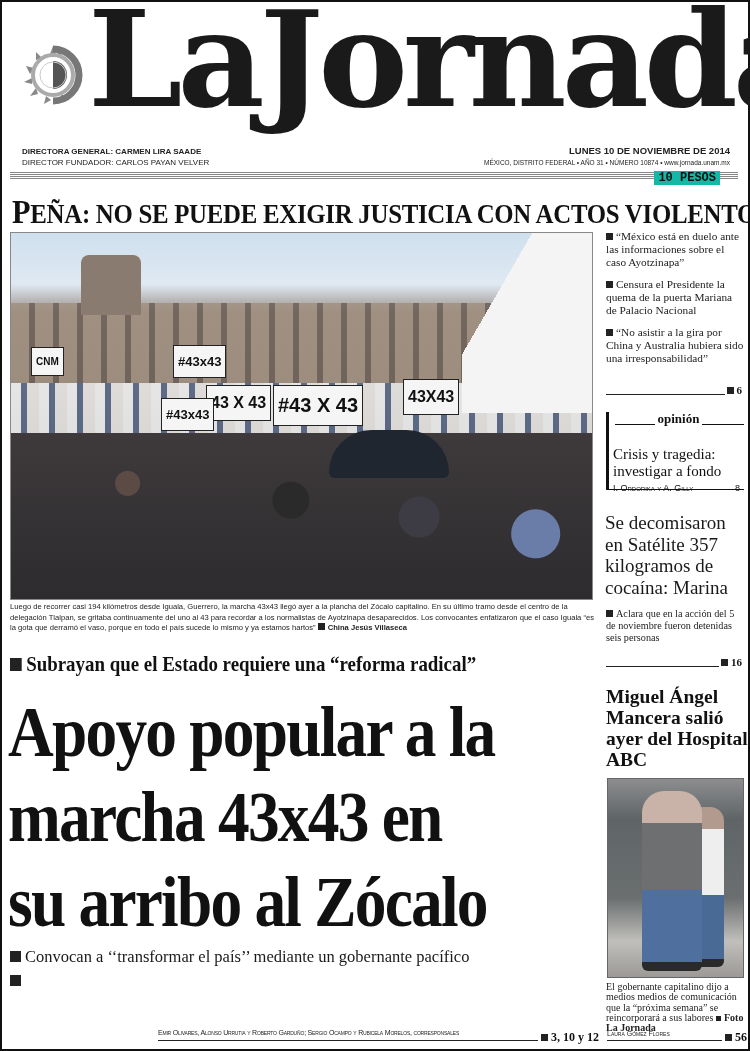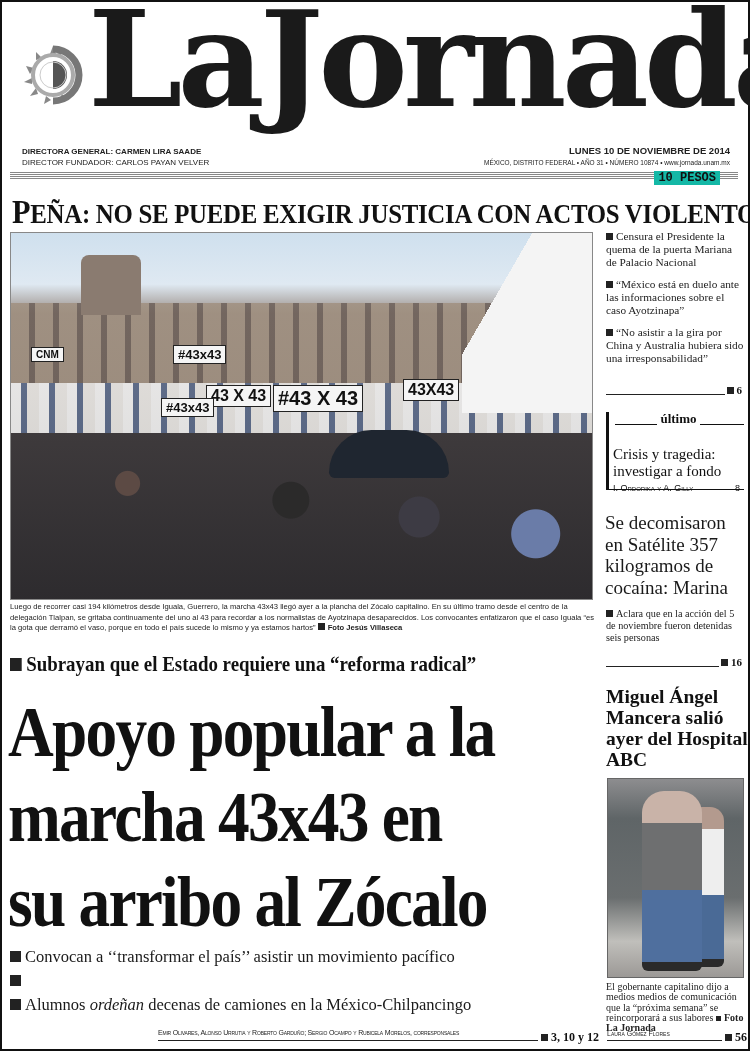--- a/index.html
+++ b/index.html
@@ -26,21 +26,21 @@
 
   
   .main-photo { position: absolute; left: 10px; top: 232px; width: 583px; height: 368px; overflow: hidden; border: 1px solid #888;
     background: linear-gradient(to bottom, #cfe0ee 0%, #dfe9f2 14%, #9a8f88 22%, #8a7f78 40%, #4a4544 58%, #3a3536 75%, #2c2a2d 100%); }
   .main-photo .building { position: absolute; left: 0; top: 70px; width: 480px; height: 80px; background: repeating-linear-gradient(to right, #a09080 0 18px, #6c5f58 18px 24px); opacity: .85; }
   .main-photo .dome { position: absolute; left: 70px; top: 22px; width: 60px; height: 60px; background: #8a7b70; border-radius: 8px 8px 0 0; }
   .main-photo .stage { position: absolute; left: 0; top: 150px; width: 583px; height: 50px; background: repeating-linear-gradient(to right, #f1f1f1 0 10px, #5a6a8a 10px 16px, #e8e6e3 16px 28px); opacity: .9; }
   .main-photo .crowd { position: absolute; left: 0; top: 200px; width: 583px; height: 168px; background: radial-gradient(circle at 20% 30%, #5c4a44 0 12px, transparent 13px), radial-gradient(circle at 48% 40%, #2b2a2a 0 18px, transparent 19px), radial-gradient(circle at 70% 50%, #3d3b44 0 20px, transparent 21px), radial-gradient(circle at 90% 60%, #6a7ca8 0 24px, transparent 25px), linear-gradient(#3e3a3c, #2d2b2e); }
   .main-photo .umbrella { position: absolute; left: 318px; top: 197px; width: 120px; height: 48px; background: #1f2630; border-radius: 60px 60px 8px 8px; }
   .main-photo .flag { position: absolute; right: 0; top: 0; width: 130px; height: 180px; background: linear-gradient(120deg, transparent 30%, #f4f4f4 30%); }
-  .main-photo .sign { position: absolute; background: #f5f5f5; color: #111; font-family: "Liberation Sans", sans-serif; font-weight: bold; font-size: 13px; padding: 1px 4px; border: 1px solid #222; }
+  .main-photo .sign { position: absolute; background: #f5f5f5; color: #111; font-family: "Liberation Sans", sans-serif; font-weight: bold; font-size: 13px; padding: 8px 4px; border: 1px solid #222; }
 
   .photo-caption { position: absolute; left: 10px; top: 602px; width: 585px; font-family: "Liberation Sans", sans-serif; font-size: 7.6px; line-height: 10.5px; color: #222; }
   .photo-caption b { font-weight: bold; }
 
   
   .side-bullets { position: absolute; left: 606px; top: 230px; width: 138px; font-size: 11.3px; line-height: 13px; color: #222; }
   .side-bullets .item { margin-bottom: 9px; }
   .sq { display: inline-block; width: 7px; height: 7px; background: #222; margin-right: 3px; vertical-align: 0; }
   .page-ref-line { position: absolute; left: 606px; top: 385px; width: 136px; border-bottom: 1px solid #222; height: 10px; }
   .page-ref { position: absolute; right: 8px; top: 384px; font-size: 11px; font-weight: bold; background: #fff; padding-left: 2px; }
@@ -130,55 +130,54 @@
   <div class="flag"></div>
   <div class="sign" style="left:162px;top:112px;">#43x43</div>
   <div class="sign" style="left:195px;top:152px;font-size:16px;">43 X 43</div>
   <div class="sign" style="left:262px;top:152px;font-size:20px;">#43 X 43</div>
   <div class="sign" style="left:150px;top:165px;">#43x43</div>
   <div class="sign" style="left:392px;top:146px;font-size:16px;">43X43</div>
   <div class="sign" style="left:20px;top:114px;font-size:10px;">CNM</div>
 </div>
 <div class="photo-caption">
   <span>Luego de recorrer casi 194 kilómetros desde Iguala, Guerrero, la marcha 43x43 llegó ayer a la plancha del Zócalo capitalino. En su último tramo desde el centro de la delegación Tlalpan, se gritaba continuamente del uno al 43 para recordar a los normalistas de Ayotzinapa desaparecidos. Los convocantes enfatizaron que el caso Iguala “es la gota que derramó el vaso, porque en todo el país sucede lo mismo y ya estamos hartos”</span>
-  <span class="sq"></span><b>Foto Jesús Villaseca</b>
+  <span class="sq"></span><b>China Jesús Villaseca</b>
 </div>
 
 <div class="side-bullets">
+  <div class="item"><span class="sq"></span><span>“México está en duelo ante las informaciones sobre el caso Ayotzinapa”</span></div>
   <div class="item"><span class="sq"></span><span>Censura el Presidente la quema de la puerta Mariana de Palacio Nacional</span></div>
-  <div class="item"><span class="sq"></span><span>“México está en duelo ante las informaciones sobre el caso Ayotzinapa”</span></div>
   <div class="item"><span class="sq"></span><span>“No asistir a la gira por China y Australia hubiera sido una irresponsabilidad”</span></div>
 </div>
 <div class="page-ref-line"></div>
 <div class="page-ref"><span class="sq"></span><span>6</span></div>
 
 <div class="opinion">
-  <div class="label"><span>último</span></div>
+  <div class="label"><span>opinión</span></div>
   <div class="title">Crisis y tragedia: investigar a fondo</div>
   <div class="author">
     <span>I. Ordorika y A. Gilly</span>
     <span>8</span>
   </div>
 </div>
 
 <div class="coke-head">Se decomisaron en Satélite 357 kilogramos de cocaína: Marina</div>
 <div class="coke-deck"><span class="sq"></span><span>Aclara que en la acción del 5 de noviembre fueron detenidas seis personas</span></div>
 <div class="coke-ref-line"></div>
 <div class="coke-ref"><span class="sq"></span><span>16</span></div>
 
 <div class="subdeck"><span class="sq"></span><span>Subrayan que el Estado requiere una “reforma radical”</span></div>
 <div class="main-headline">
   <div>Apoyo popular a la</div>
   <div>marcha 43x43 en</div>
   <div>su  arribo al Zócalo</div>
 </div>
 <div class="main-bullets">
-  <div><span class="sq"></span><span>Convocan a ‘‘transformar el país’’ asistir un movimiento pacífico</span></div>
+  <div><span class="sq"></span><span>Convocan a ‘‘transformar el país’’ mediante un gobernante pacífico</span></div>
   <div><span class="sq"></span></div>
-  <div><span class="sq"></span><span>Alumnos </span><i>ordeñan</i><span> decenas de camiones en la México-Chilpancingo</span></div>
 </div>
 <div class="byline">Emir Olivares, Alonso Urrutia y Roberto Garduño; Sergio Ocampo y Rubicela Morelos, corresponsales</div>
 <div class="byline-line"></div>
 <div class="byline-ref"><span class="sq"></span><span>3, 10 y 12</span></div>
 
 <div class="mancera-head">Miguel Ángel Mancera salió ayer del Hospital ABC</div>
 <div class="mancera-photo">
   <div class="man2"></div>
   <div class="man"></div>
 </div>

